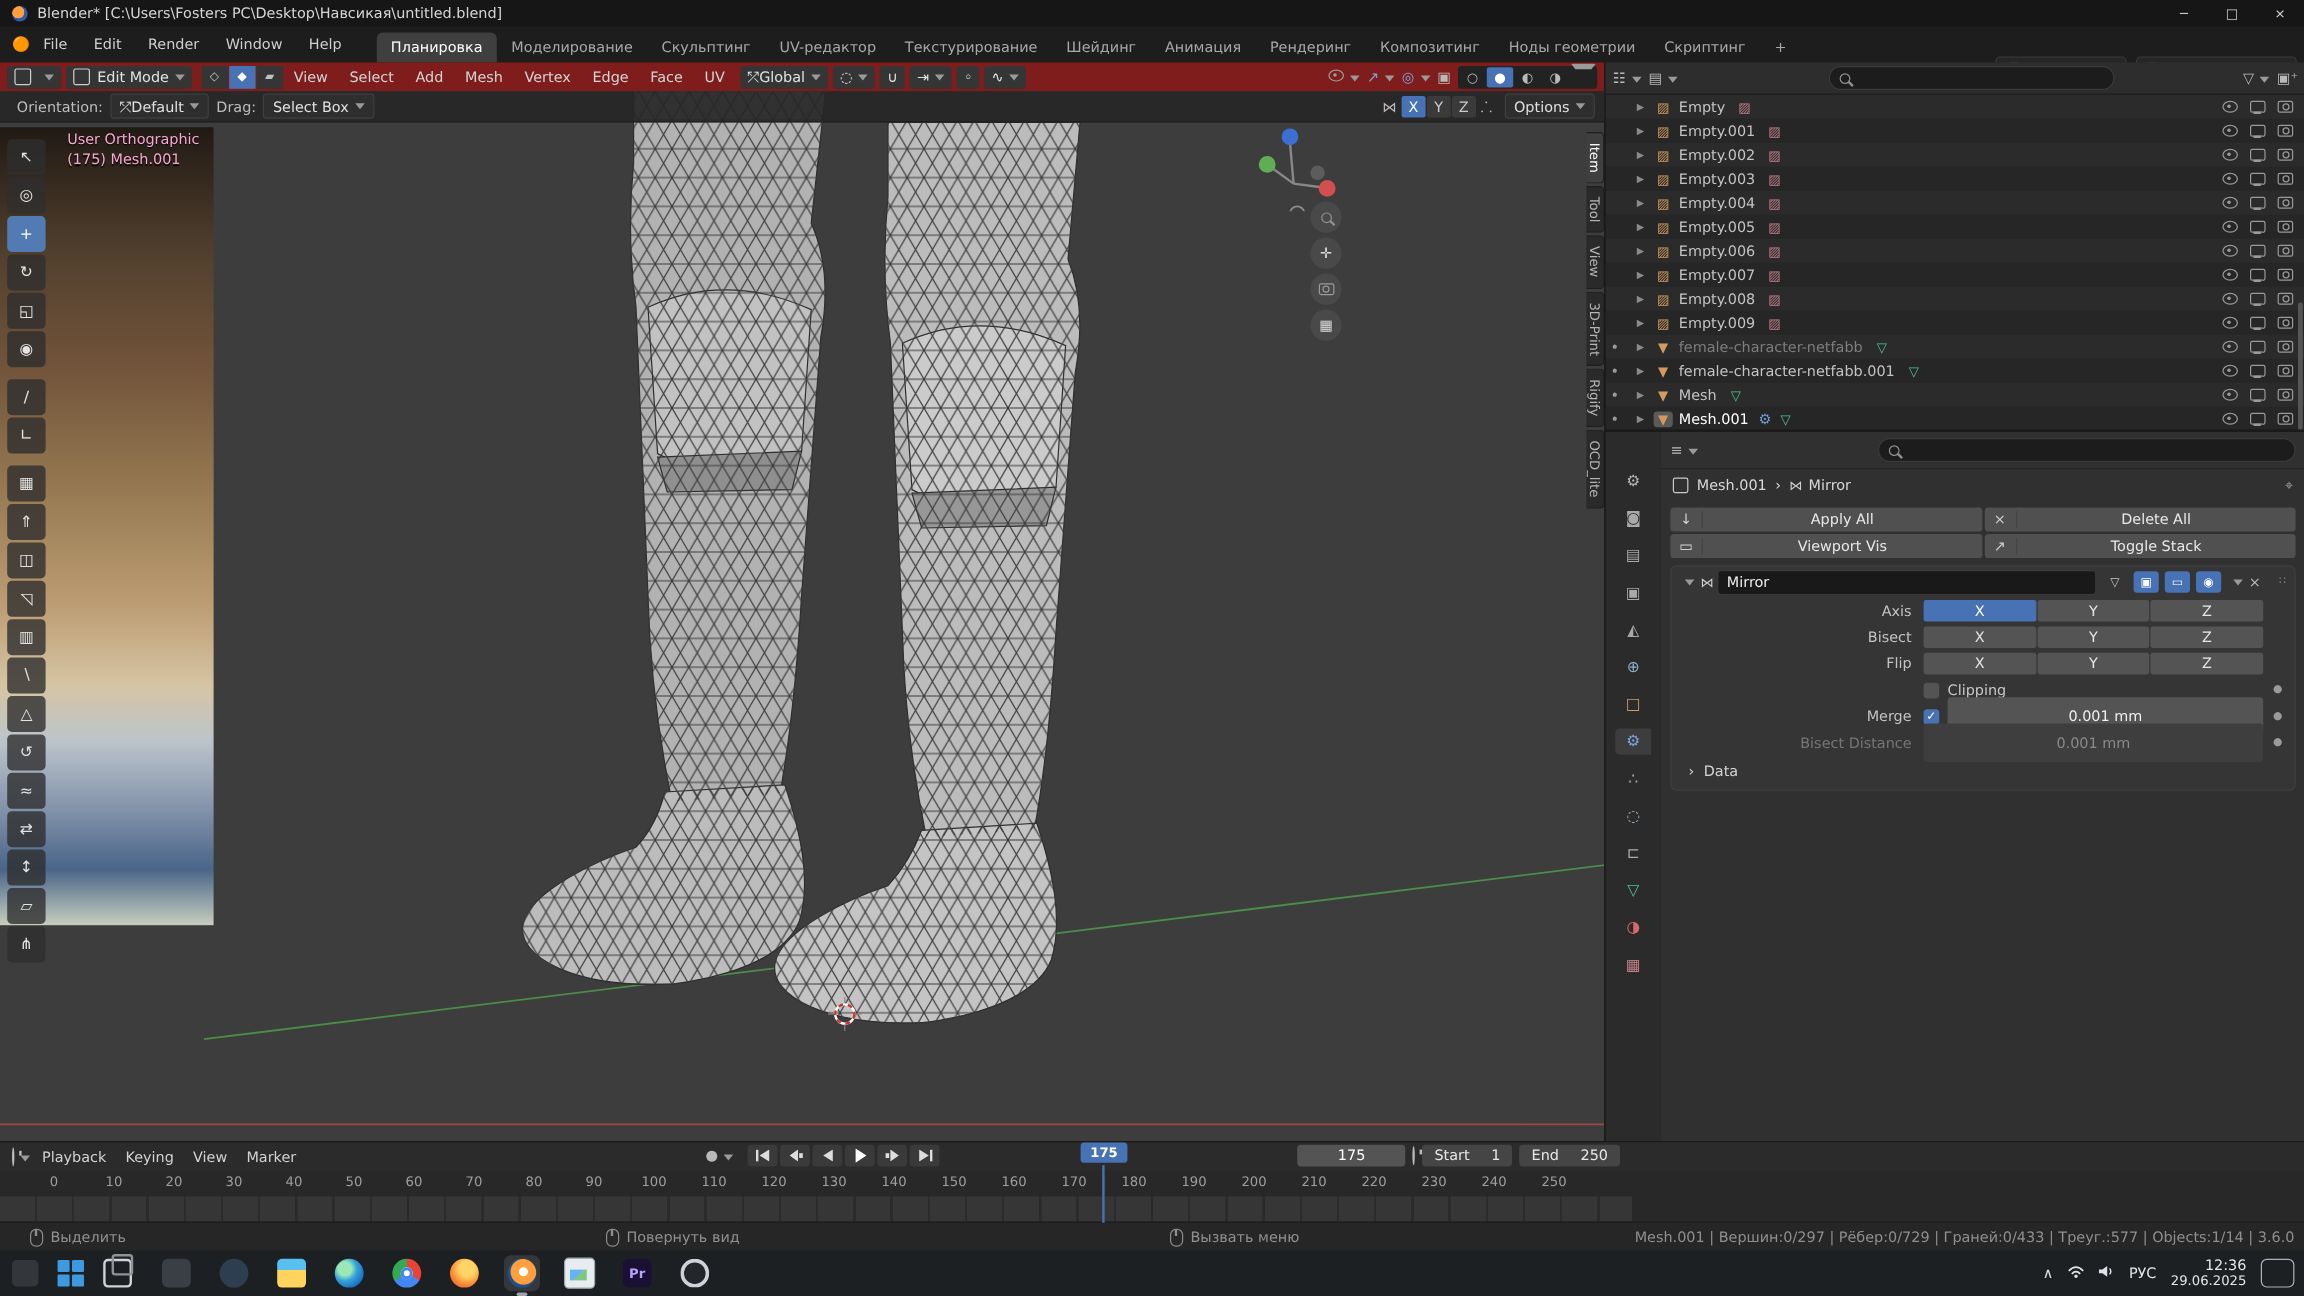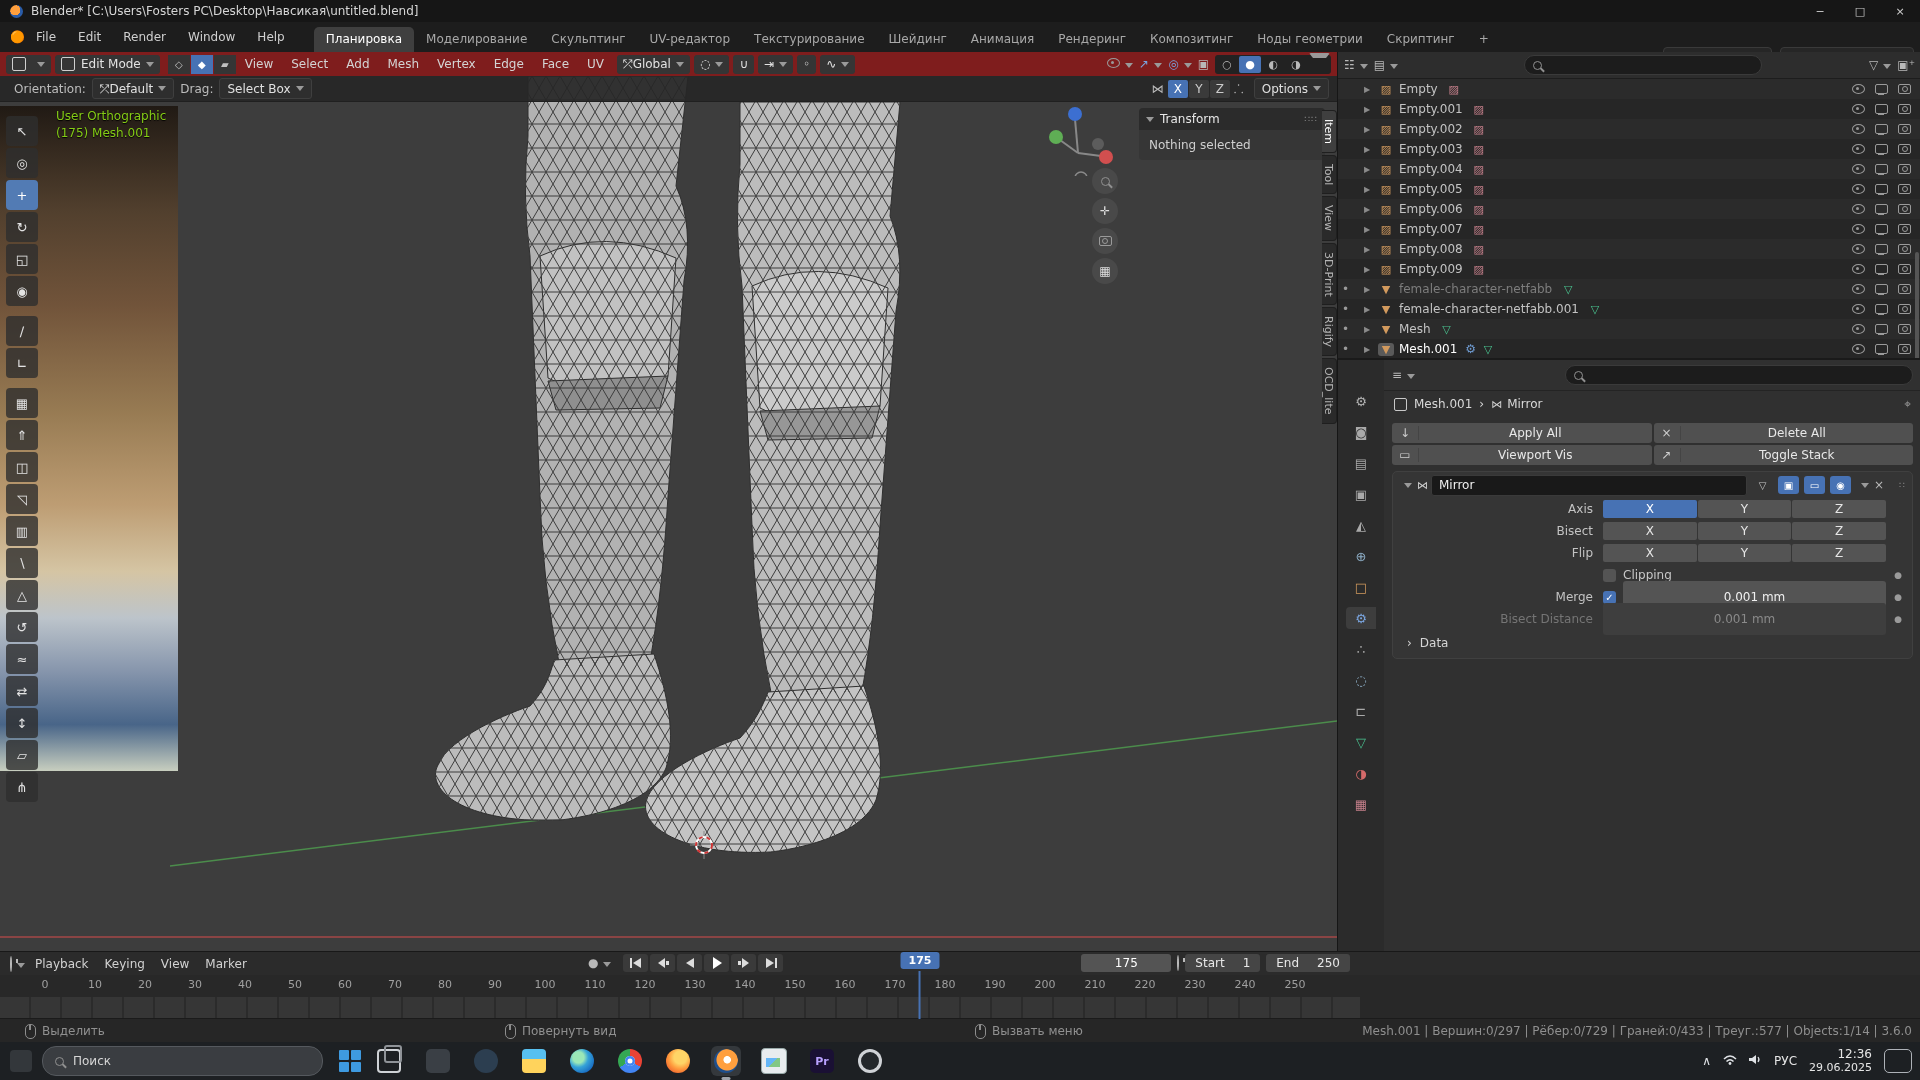--- a/index.html
+++ b/index.html
@@ -46,21 +46,21 @@
   .drop{background:#2e2e2e;border:1px solid #3f3f3f;border-radius:3px;height:19px;display:flex;align-items:center;padding:0 7px;margin-left:6px;color:#e0e0e0;}
   #toolrow-right{margin-left:auto;display:flex;align-items:center;gap:4px;padding-right:8px;}
   .ax-grp{display:flex;gap:1px;}
   .ax-grp span{width:20px;height:18px;background:#3a3a3a;display:flex;align-items:center;justify-content:center;color:#ccc;border-radius:2px;}
   .ax-grp span.on{background:#4772b4;color:#fff;}
   
   #viewport{left:0;top:76px;width:1337px;height:875px;background:#3d3d3d;overflow:hidden;}
   #refimg{position:absolute;left:0;top:30px;width:178px;height:665px;
     background:linear-gradient(180deg,#1f1812,#53402d 16%,#74553a 30%,#9c7e54 46%,#c4a276 60%,#ddcca9 70%,#c3cbd2 77%,#8a9ab2 85%,#49678c 93%,#cfd6c6 100%);
     opacity:.95;}
-  #vp-info{position:absolute;left:56px;top:32px;color:#84cc16;line-height:17px;text-shadow:0 1px 1px #000;}
+  #vp-info{position:absolute;left:56px;top:32px;color:#f9a8d4;line-height:17px;text-shadow:0 1px 1px #000;}
   
   #vtools{position:absolute;left:6px;top:40px;width:34px;display:flex;flex-direction:column;gap:2px;z-index:6;}
   .tool{width:32px;height:30px;background:#2e2e2ecc;border-radius:4px;display:flex;align-items:center;justify-content:center;color:#e3e3e3;font-size:13px;}
   .tool.act{background:#527bb4;color:#fff;}
   .tool.gap{margin-top:8px;}
   
   #gizmo{position:absolute;left:1020px;top:10px;width:130px;height:260px;}
   .navball line{stroke:#888;stroke-width:2;}
   .nav-ic{position:absolute;left:72px;width:26px;height:26px;border-radius:50%;background:#4c4c4ccc;display:flex;align-items:center;justify-content:center;color:#ddd;font-size:12px;}
   
@@ -451,30 +451,20 @@
       <div class="nav-ic" style="top:82px">
           <span class="i-mag"></span>
         </div>
       <div class="nav-ic" style="top:112px">✛</div>
       <div class="nav-ic" style="top:142px">
           <span class="i-cam"></span>
         </div>
       <div class="nav-ic" style="top:172px">▦</div>
     </div>
 
-    <div id="npanel">
-      <div class="hd">
-        <span class="cv" style="margin:0 6px 0 0"></span>
-        <span>Transform</span>
-        <span class="grip">∷∷</span>
-      </div>
-      <div class="bd">
-          <span>Nothing selected</span>
-        </div>
-    </div>
 
     <div id="ntabs">
 
     <span class="ntab act" style="--i: 0;">Item</span>
         <span class="ntab" style="--i: 1;">Tool</span>
         <span class="ntab" style="--i: 2;">View</span>
         <span class="ntab" style="--i: 3;">3D-Print</span>
         <span class="ntab" style="--i: 4;">Rigify</span>
         <span class="ntab" style="--i: 5;">OCD_lite</span>
       </div>
@@ -938,24 +928,20 @@
       </span>
     <span class="hint" style="left:975px">
         <span class="mouse"></span>
         <span>Вызвать меню</span>
       </span>
     <span id="stat-info">Mesh.001 | Вершин:0/297 | Рёбер:0/729 | Граней:0/433 | Треуг.:577 | Objects:1/14 | 3.6.0</span>
   </div>
 
   <div id="taskbar" class="abs">
     <span id="tb-widget"></span>
-    <span id="tb-search">
-      <span class="i-mag"></span>
-      <span>Поиск</span>
-    </span>
     <span id="tb-start">
         <i></i>
         <i></i>
         <i></i>
         <i></i>
       </span>
     <span id="tb-taskview"></span>
     <div id="tb-apps">
 
     <span class="app app-dark1" style="--i: 0;">

